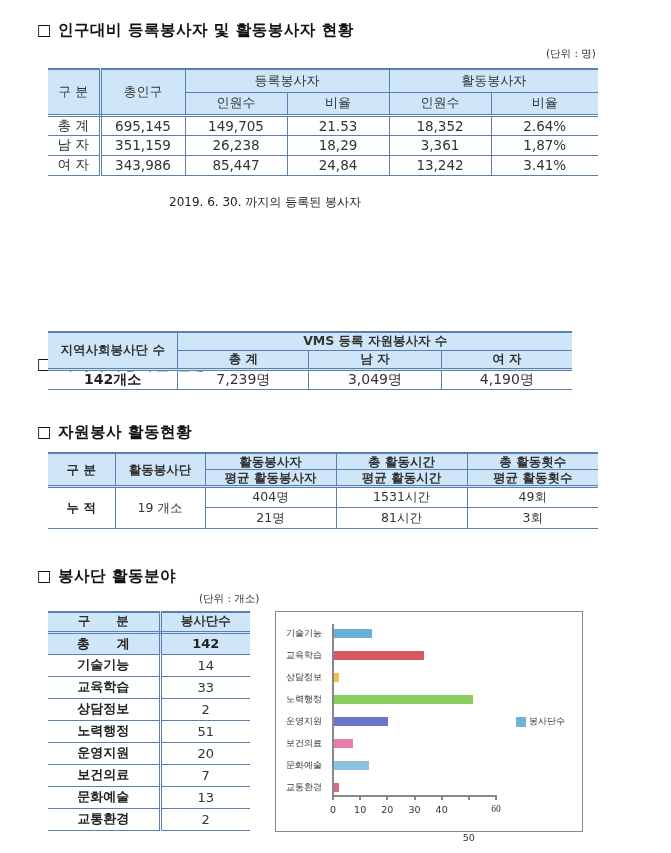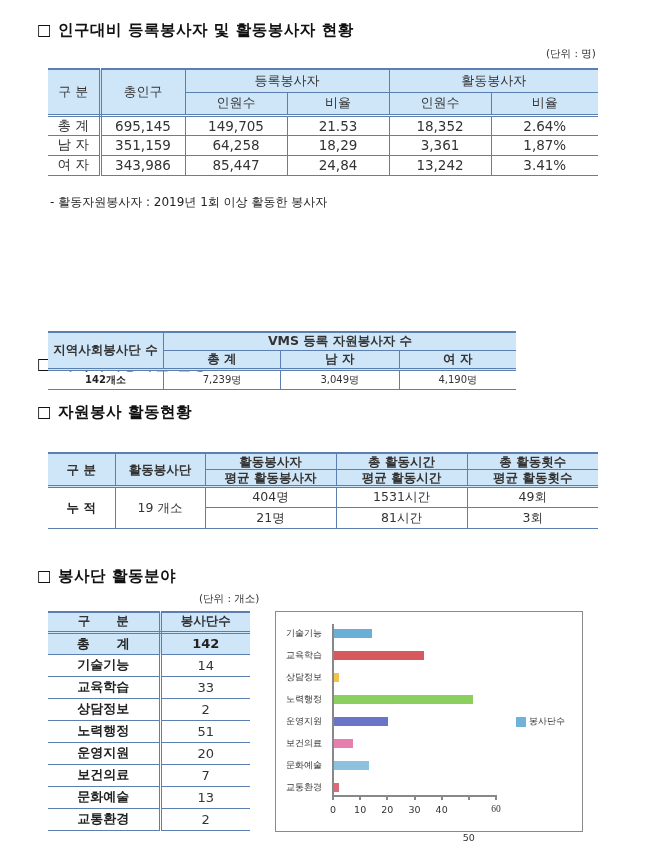--- a/index.html
+++ b/index.html
@@ -20,23 +20,23 @@
 
   
   #t1 { left: 48px; top: 68px; width: 550px; }
   #t1 th { height: 23px; font-size: 13px; }
   #t1 td { height: 20px; font-size: 13.5px; }
 
   .notes { position: absolute; left: 50px; top: 192px; font-size: 12px; color: #222; line-height: 20.5px; }
   .notes .indent { padding-left: 119px; }
 
   
-  #t2 { left: 48px; top: 331px; width: 468px; }
+  #t2 { left: 48px; top: 331px; width: 524px; }
   #t2 th { height: 16px; font-size: 12.5px; font-weight: bold; }
-  #t2 td { height: 20px; font-size: 10px; }
+  #t2 td { height: 20px; font-size: 14px; }
 
   
   #t3 { left: 48px; top: 452px; width: 550px; }
   #t3 th { height: 16px; font-size: 12.5px; font-weight: bold; line-height: 15px; }
   #t3 td { height: 21px; font-size: 12.5px; }
   .uline { border-bottom: 1px solid #5a7fb0; }
 
   
   #t4 { left: 48px; top: 611px; width: 202px; }
   #t4 th { height: 20px; font-size: 12.5px; font-weight: bold; }
@@ -87,38 +87,38 @@
     <td class="dbl-right">총 계</td>
     <td class="vline">695,145</td>
     <td class="vline">149,705</td>
     <td class="vline">21.53</td>
     <td class="vline">18,352</td>
     <td>2.64%</td>
   </tr>
   <tr>
     <td class="dbl-right">남 자</td>
     <td class="vline">351,159</td>
-    <td class="vline">64,258</td>
+    <td class="vline">26,238</td>
     <td class="vline">18,29</td>
     <td class="vline">3,361</td>
     <td>1,87%</td>
   </tr>
   <tr>
     <td class="dbl-right">여 자</td>
     <td class="vline">343,986</td>
     <td class="vline">85,447</td>
     <td class="vline">24,84</td>
     <td class="vline">13,242</td>
     <td>3.41%</td>
   </tr>
 </tbody>
   </table>
 
 <div class="notes">
-  <div>- 활동자원봉사자 : 2019년 1회 이상 활동한 봉사자</div>
+  <div class="indent">2019. 6. 30. 까지의 등록된 봉사자</div>
 </div>
 
 <div class="section-title" style="top:318px;margin-top:36px;">□ 지역사회봉사단 현황</div>
 
 <table id="t2">
   <colgroup>
       <col style="width:137px">
       <col style="width:137px">
       <col style="width:139px">
       <col style="width:137px">
@@ -135,21 +135,21 @@
   </tr>
   <tr>
     <td class="vline bold">142개소</td>
     <td class="vline">7,239명</td>
     <td class="vline">3,049명</td>
     <td>4,190명</td>
   </tr>
 </tbody>
   </table>
 
-<div class="section-title" style="top:402px;">□ 자원봉사 활동현황</div>
+<div class="section-title" style="top:422px;">□ 자원봉사 활동현황</div>
 
 <table id="t3">
   <colgroup>
       <col style="width:67px">
       <col style="width:90px">
       <col style="width:131px">
       <col style="width:131px">
       <col style="width:131px">
     </colgroup>
   <tbody>

